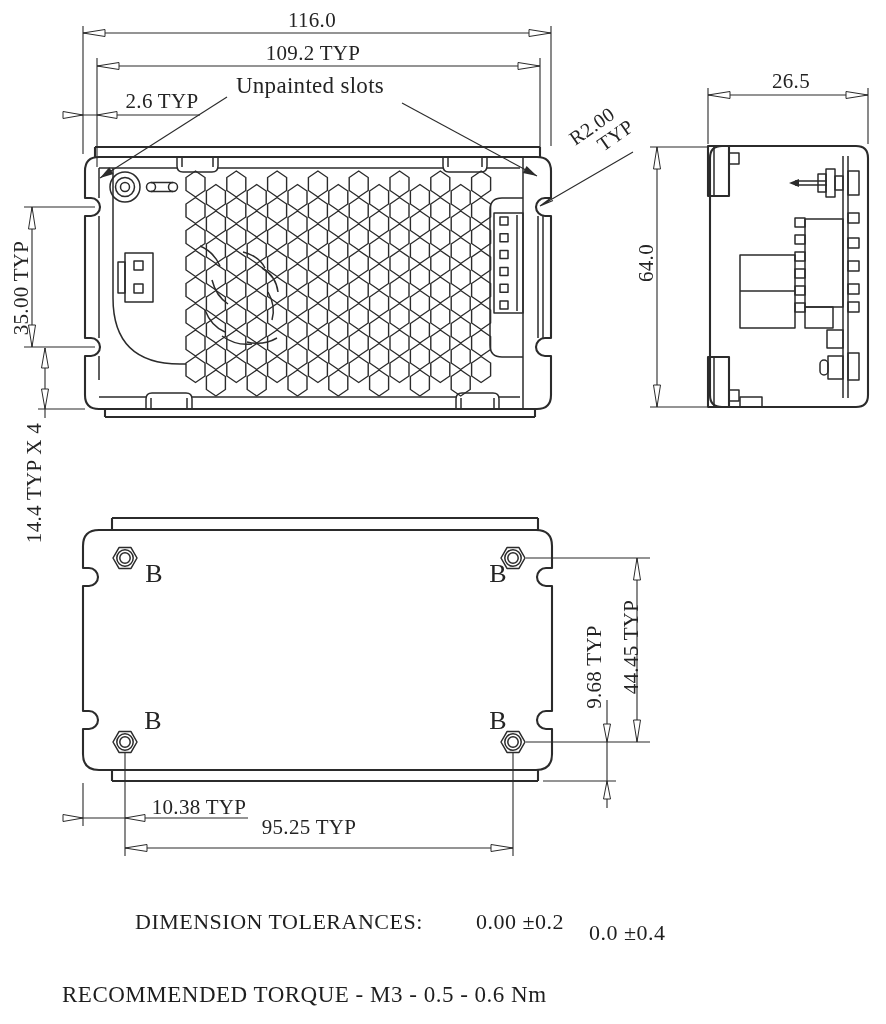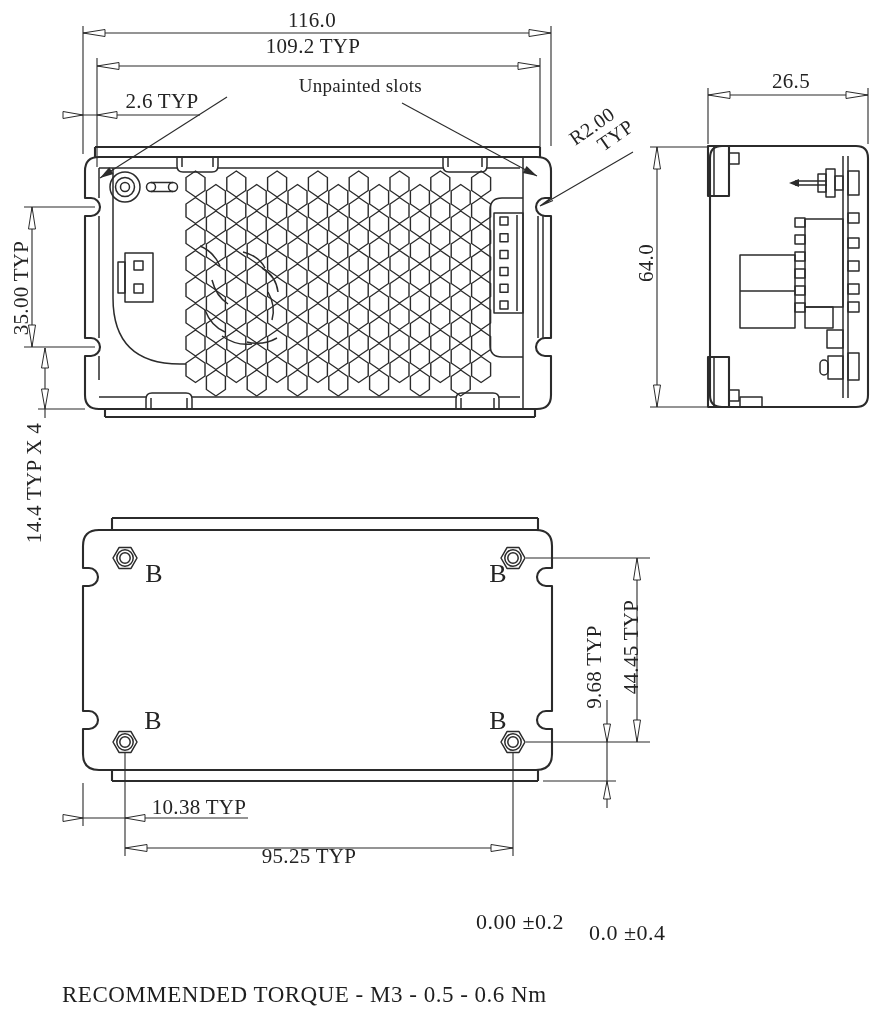--- a/index.html
+++ b/index.html
@@ -1,21 +1,21 @@
 <!DOCTYPE html>
 <html><head>
 <meta charset="utf-8">
 <style>
   html,body{margin:0;padding:0;background:#fff;}
   .page{position:relative;width:886px;height:1024px;background:#ffffff;
         font-family:Liberation Serif, serif;color:#2b2b2b;overflow:hidden;}
   .page svg{position:absolute;left:0;top:0;}
   .lbl{position:absolute;font-size:21px;line-height:22px;text-align:center;
        white-space:nowrap;letter-spacing:.3px;color:#242424;}
-  .big{font-size:19px;line-height:28px;text-align:right;}
+  .big{font-size:23px;line-height:28px;}
   .rot{transform:rotate(-90deg);transform-origin:center;}
   .r35{transform:rotate(-35deg);transform-origin:center;font-size:20px;line-height:21px;}
   .blbl{font-size:26px;line-height:26px;}
   .note{position:absolute;font-size:22px;line-height:24px;letter-spacing:.5px;
         white-space:nowrap;color:#1e1e1e;}
   .b{fill:none;stroke:#2b2b2b;stroke-width:2.1;stroke-linejoin:round;}
   .m{fill:none;stroke:#2b2b2b;stroke-width:1.5;stroke-linejoin:round;}
   .d{fill:none;stroke:#2b2b2b;stroke-width:1.1;}
   .ar{fill:#ffffff;stroke:#2b2b2b;stroke-width:1;}
   .af{fill:#2b2b2b;stroke:none;}
@@ -340,42 +340,43 @@
   <g>
     <path class="d" d="M 227 97 L 100 178"></path>
     <path class="af" d="M 100 178 L 109.2 167.3 L 113.5 174.1 Z"></path>
     <path class="d" d="M 402 103 L 537 176"></path>
     <path class="af" d="M 537 176 L 522.8 172.9 L 526.6 165.9 Z"></path>
     <path class="d" d="M 633 152 L 540 206 M 540 206 L 553 200.5 M 540 206 L 551.5 197.5"></path>
   </g>
 </svg>
 
 <div class="lbl" style="left:252px;top:9px;width:120px;">116.0</div>
-<div class="lbl" style="left:253px;top:35px;width:120px;">109.2 TYP</div>
+<div class="lbl" style="left:253px;top:42px;width:120px;">109.2 TYP</div>
 <div class="lbl" style="left:112px;top:90px;width:100px;">2.6 TYP</div>
 <div class="lbl big" style="left:198px;top:72px;width:224px;">Unpainted slots</div>
 
 <div class="lbl r35" style="left:556px;top:114px;width:84px;">
   <div>R2.00</div>
   <div style="margin-left:28px;">TYP</div>
 </div>
 
 <div class="lbl rot" style="left:-59px;top:277px;width:160px;">35.00 TYP</div>
 <div class="lbl rot" style="left:-46px;top:472px;width:160px;">14.4 TYP X 4</div>
 
 <div class="lbl" style="left:741px;top:70px;width:100px;">26.5</div>
 <div class="lbl rot" style="left:596px;top:252px;width:100px;">64.0</div>
 
 <div class="lbl rot" style="left:514px;top:656px;width:160px;">9.68 TYP</div>
 <div class="lbl rot" style="left:551px;top:636px;width:160px;">44.45 TYP</div>
 <div class="lbl" style="left:147px;top:796px;width:104px;">10.38 TYP</div>
-<div class="lbl" style="left:247px;top:845px;width:124px;">95.25 TYP</div>
+<div class="lbl" style="left:247px;top:816px;width:124px;">95.25 TYP</div>
 
 <div class="lbl blbl" style="left:142px;top:561px;width:24px;">B</div>
 <div class="lbl blbl" style="left:486px;top:561px;width:24px;">B</div>
 <div class="lbl blbl" style="left:141px;top:708px;width:24px;">B</div>
 <div class="lbl blbl" style="left:486px;top:708px;width:24px;">B</div>
 
+<div class="note" style="left:135px;top:910px;">DIMENSION TOLERANCES:</div>
 <div class="note" style="left:456px;top:910px;margin-left:20px;">0.00 ±0.2</div>
 <div class="note" style="left:589px;top:910px;margin-top:11px;">0.0 ±0.4</div>
 <div class="note" style="left:62px;top:983px;font-size:23px;">RECOMMENDED TORQUE - M3 - 0.5 - 0.6 Nm</div>
 
 </div>
 
 </body></html>

